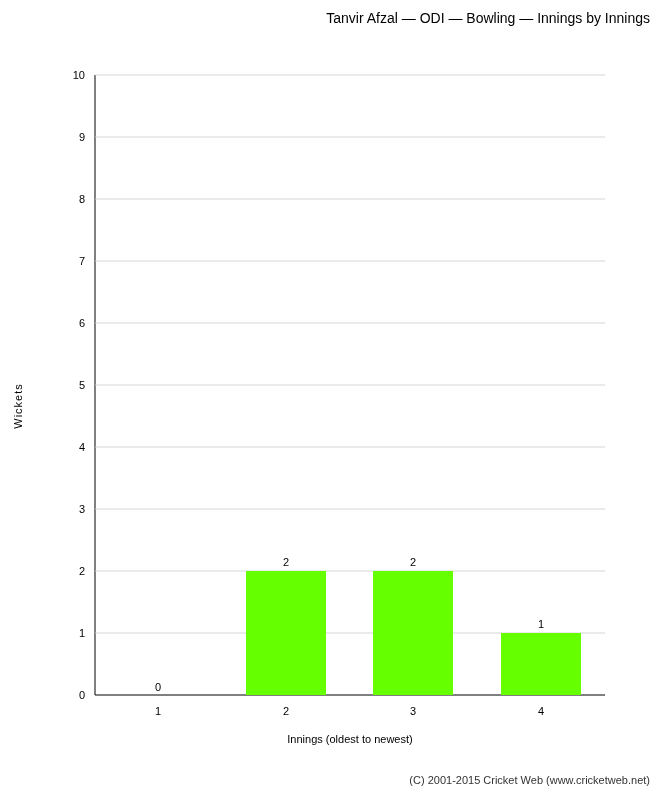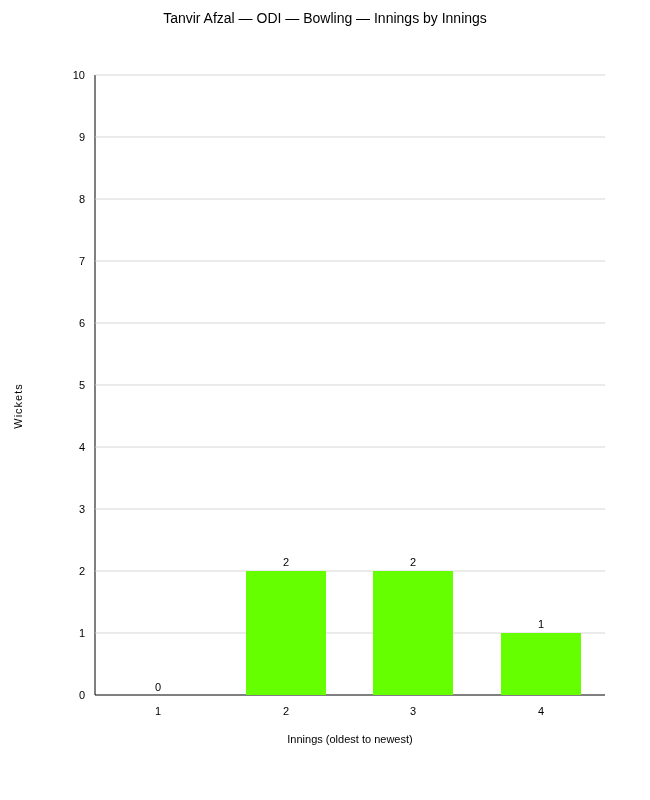--- a/index.html
+++ b/index.html
@@ -12,21 +12,21 @@
       color: #000;
       overflow: hidden;
     }
     .chart-container {
       width: 650px;
       height: 800px;
       position: relative;
       background: #ffffff;
       display: flex;
       flex-direction: column;
-      align-items: center;
+      align-items: flex-end;
     }
     .chart-title {
       font-size: 14px;
       font-weight: normal;
       margin-top: 10px;
       margin-bottom: 4px;
       text-align: center;
     }
     .footer {
       font-size: 11px;
@@ -90,13 +90,14 @@
 
       <text x="113" y="660" text-anchor="middle" font-size="11">1</text>
       <text x="241" y="660" text-anchor="middle" font-size="11">2</text>
       <text x="368" y="660" text-anchor="middle" font-size="11">3</text>
       <text x="496" y="660" text-anchor="middle" font-size="11">4</text>
 
       <text x="305" y="688" text-anchor="middle" font-size="11">Innings (oldest to newest)</text>
     </svg>
   </div>
 
+  <div class="footer">(C) 2001-2015 Cricket Web (www.cricketweb.net)</div>
 </div>
 
 </body></html>

